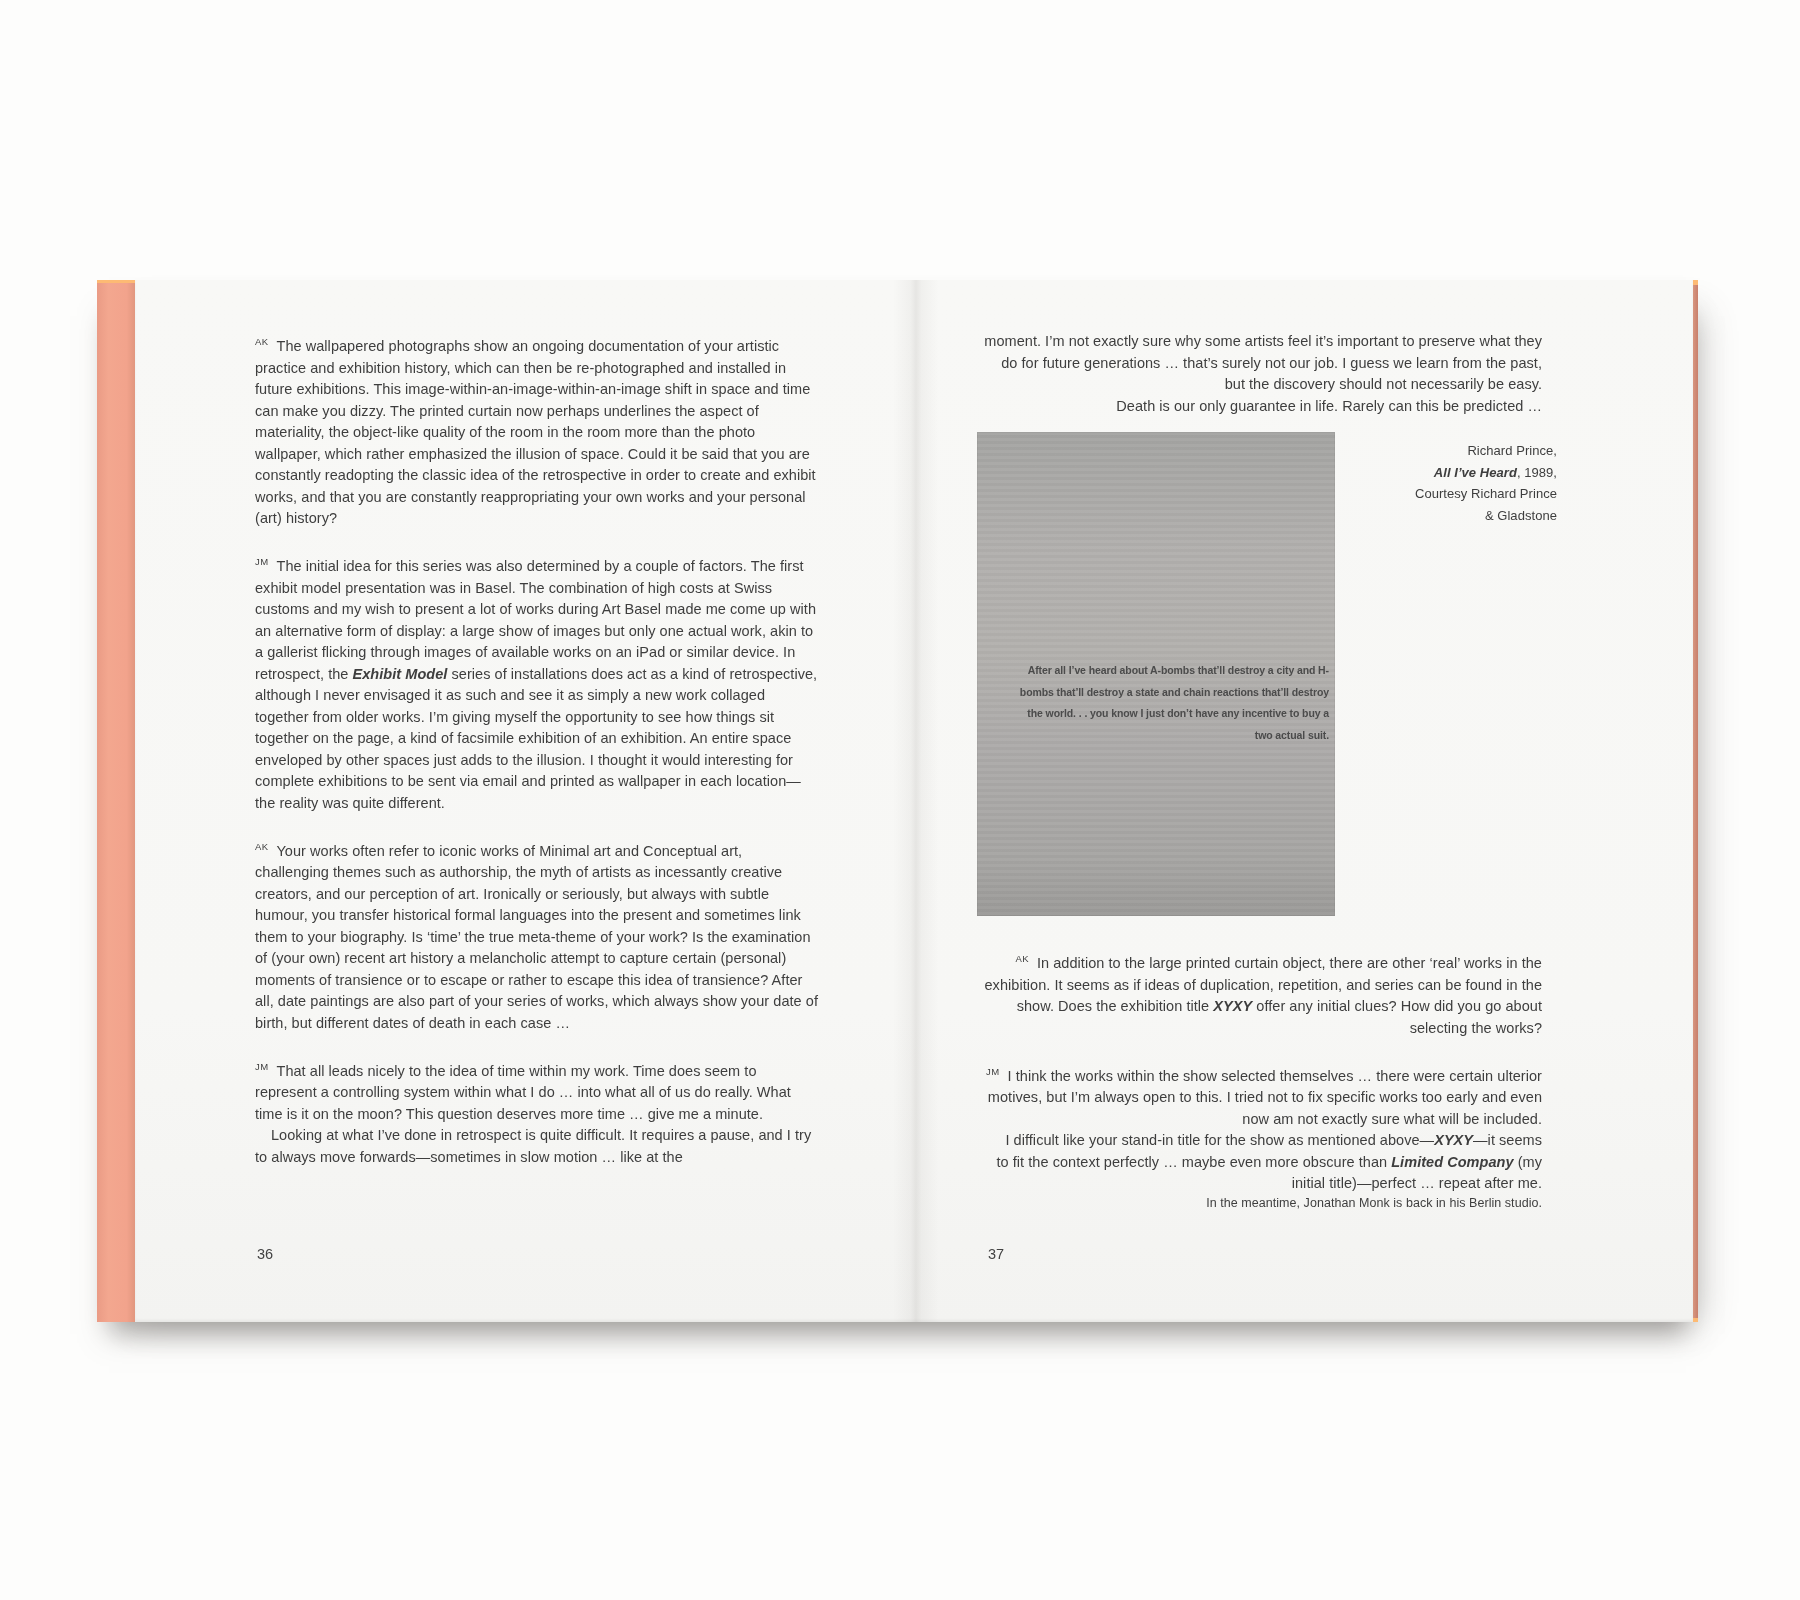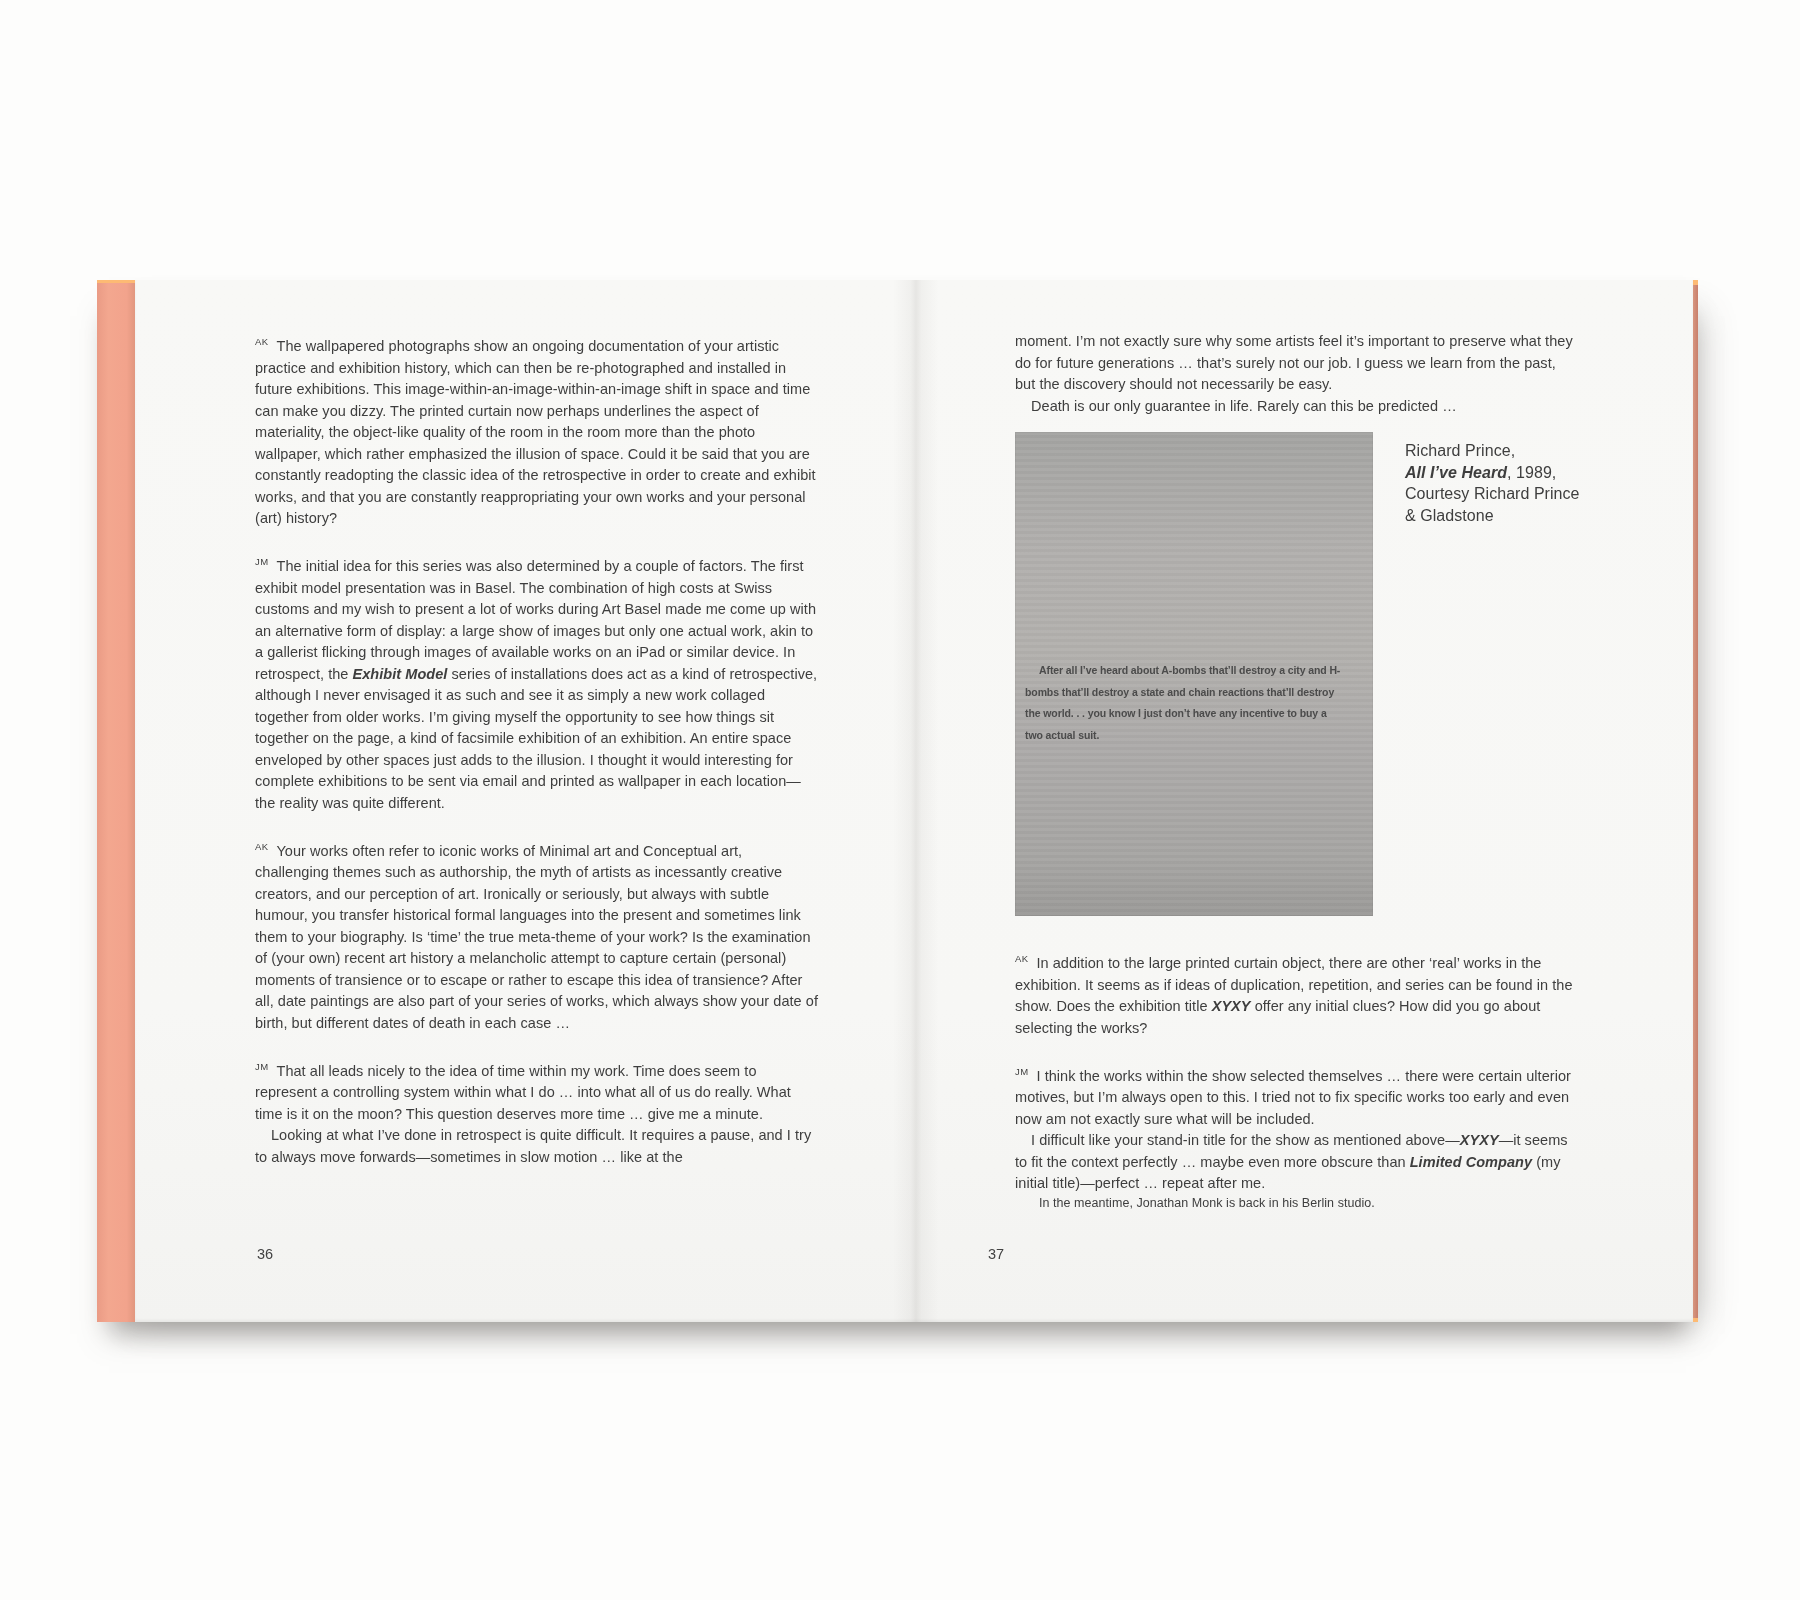--- a/index.html
+++ b/index.html
@@ -28,21 +28,21 @@
   }
   .gutter{
     position:absolute;left:796px;top:0;width:46px;height:100%;
     background:linear-gradient(90deg,rgba(110,105,100,0) 0%,rgba(110,105,100,.06) 38%,rgba(110,105,100,.13) 50%,rgba(110,105,100,.06) 62%,rgba(110,105,100,0) 100%);
   }
   .col{
     position:absolute;top:51px;width:565px;
     font-size:14.5px;line-height:21.5px;color:#3e3e3e;letter-spacing:.05px;
   }
   .col-left{left:158px;}
-  .col-right{left:918px;}
+  .col-right{left:880px;text-align:right;}
   .para{margin:0 0 21.5px 0;}
   .pline{margin:0;}
   .pline.indent{text-indent:16px;}
   .spk{
     font-size:9.5px;letter-spacing:.4px;vertical-align:6px;margin-right:8px;color:#3e3e3e;
   }
   em{font-style:italic;font-weight:bold;}
   .artwork-row{
     display:flex;align-items:flex-start;gap:32px;width:600px;
     margin-top:15px;margin-bottom:32px;
@@ -57,21 +57,21 @@
   }
   .artwork-text{
     position:absolute;left:10px;right:6px;top:228px;
     font-size:10.5px;font-weight:700;line-height:21.5px;color:#4b4b4b;
     letter-spacing:-.1px;white-space:nowrap;
   }
   .artwork-text .ibline{display:block;}
   .artwork-text .ibline.first{text-indent:14px;}
   .caption{
     width:190px;padding-top:8px;
-    font-size:16px;line-height:21.5px;color:#3e3e3e;
+    font-size:13px;line-height:21.5px;color:#3e3e3e;
   }
   .caption div{display:block;}
   .closing{
     padding-left:24px;
     font-size:12.5px;line-height:16px;color:#3e3e3e;
   }
   .pagenum{
     position:absolute;top:964px;font-size:14.5px;line-height:21px;color:#424242;
   }
   .pagenum.left{left:160px;}

